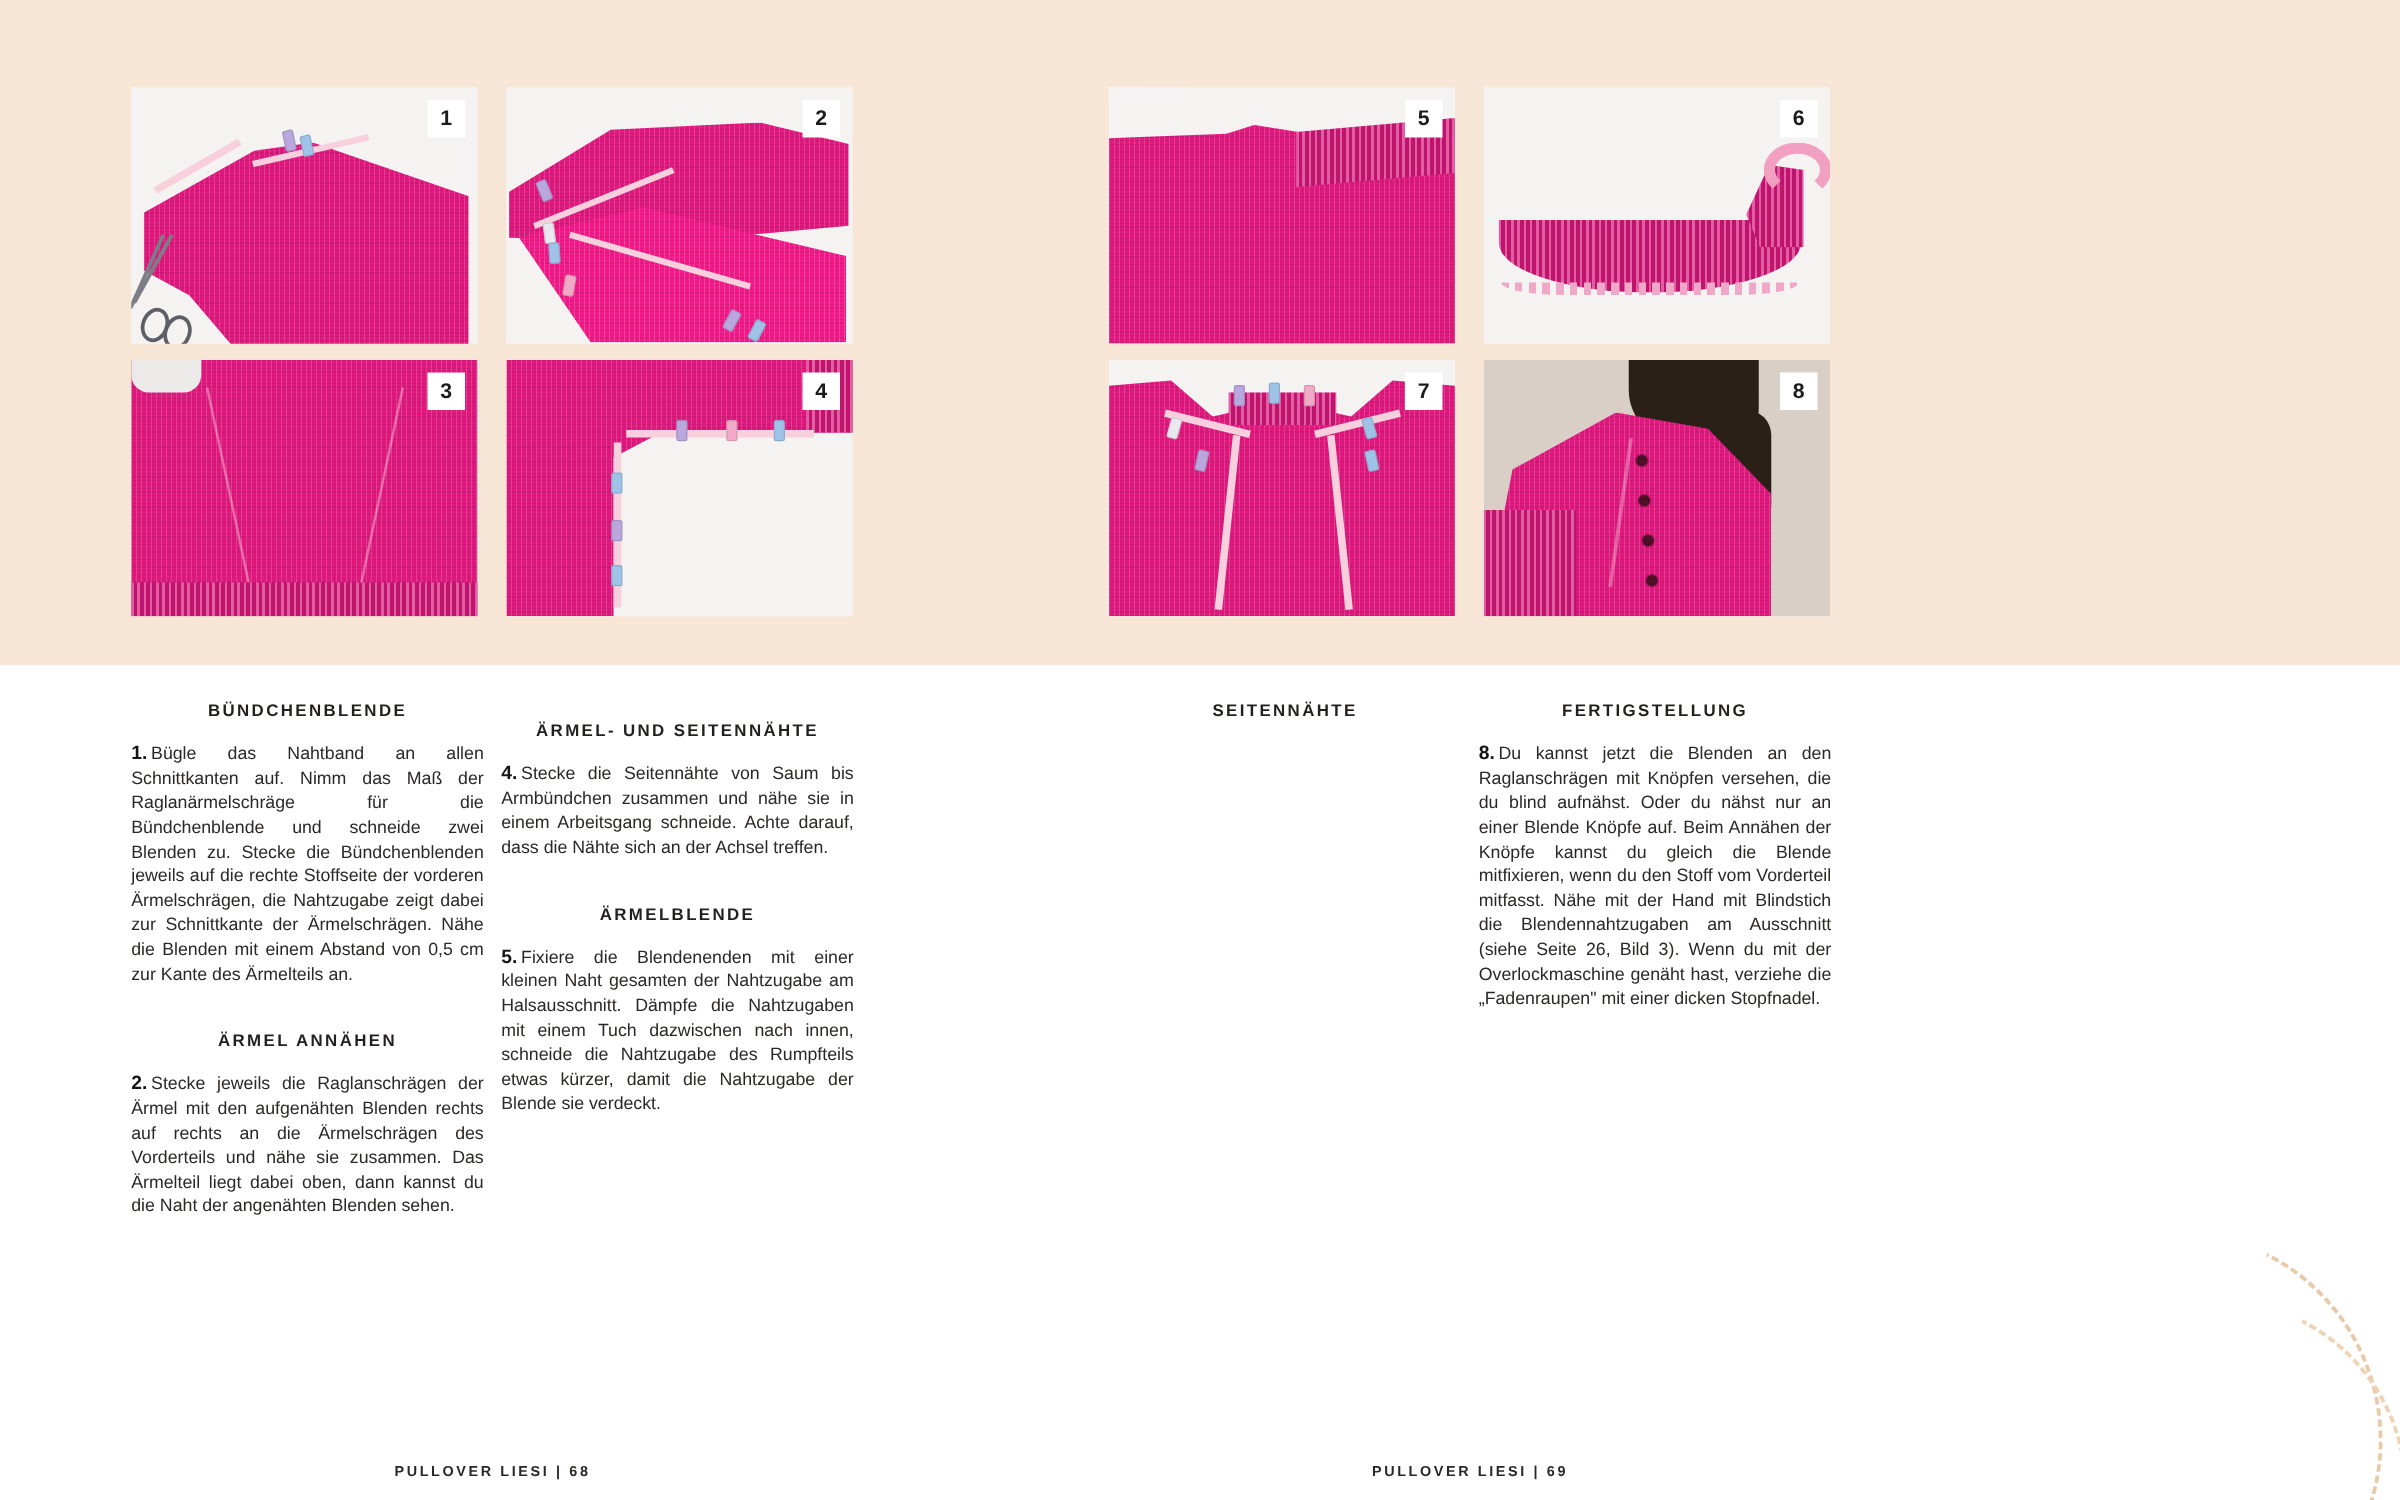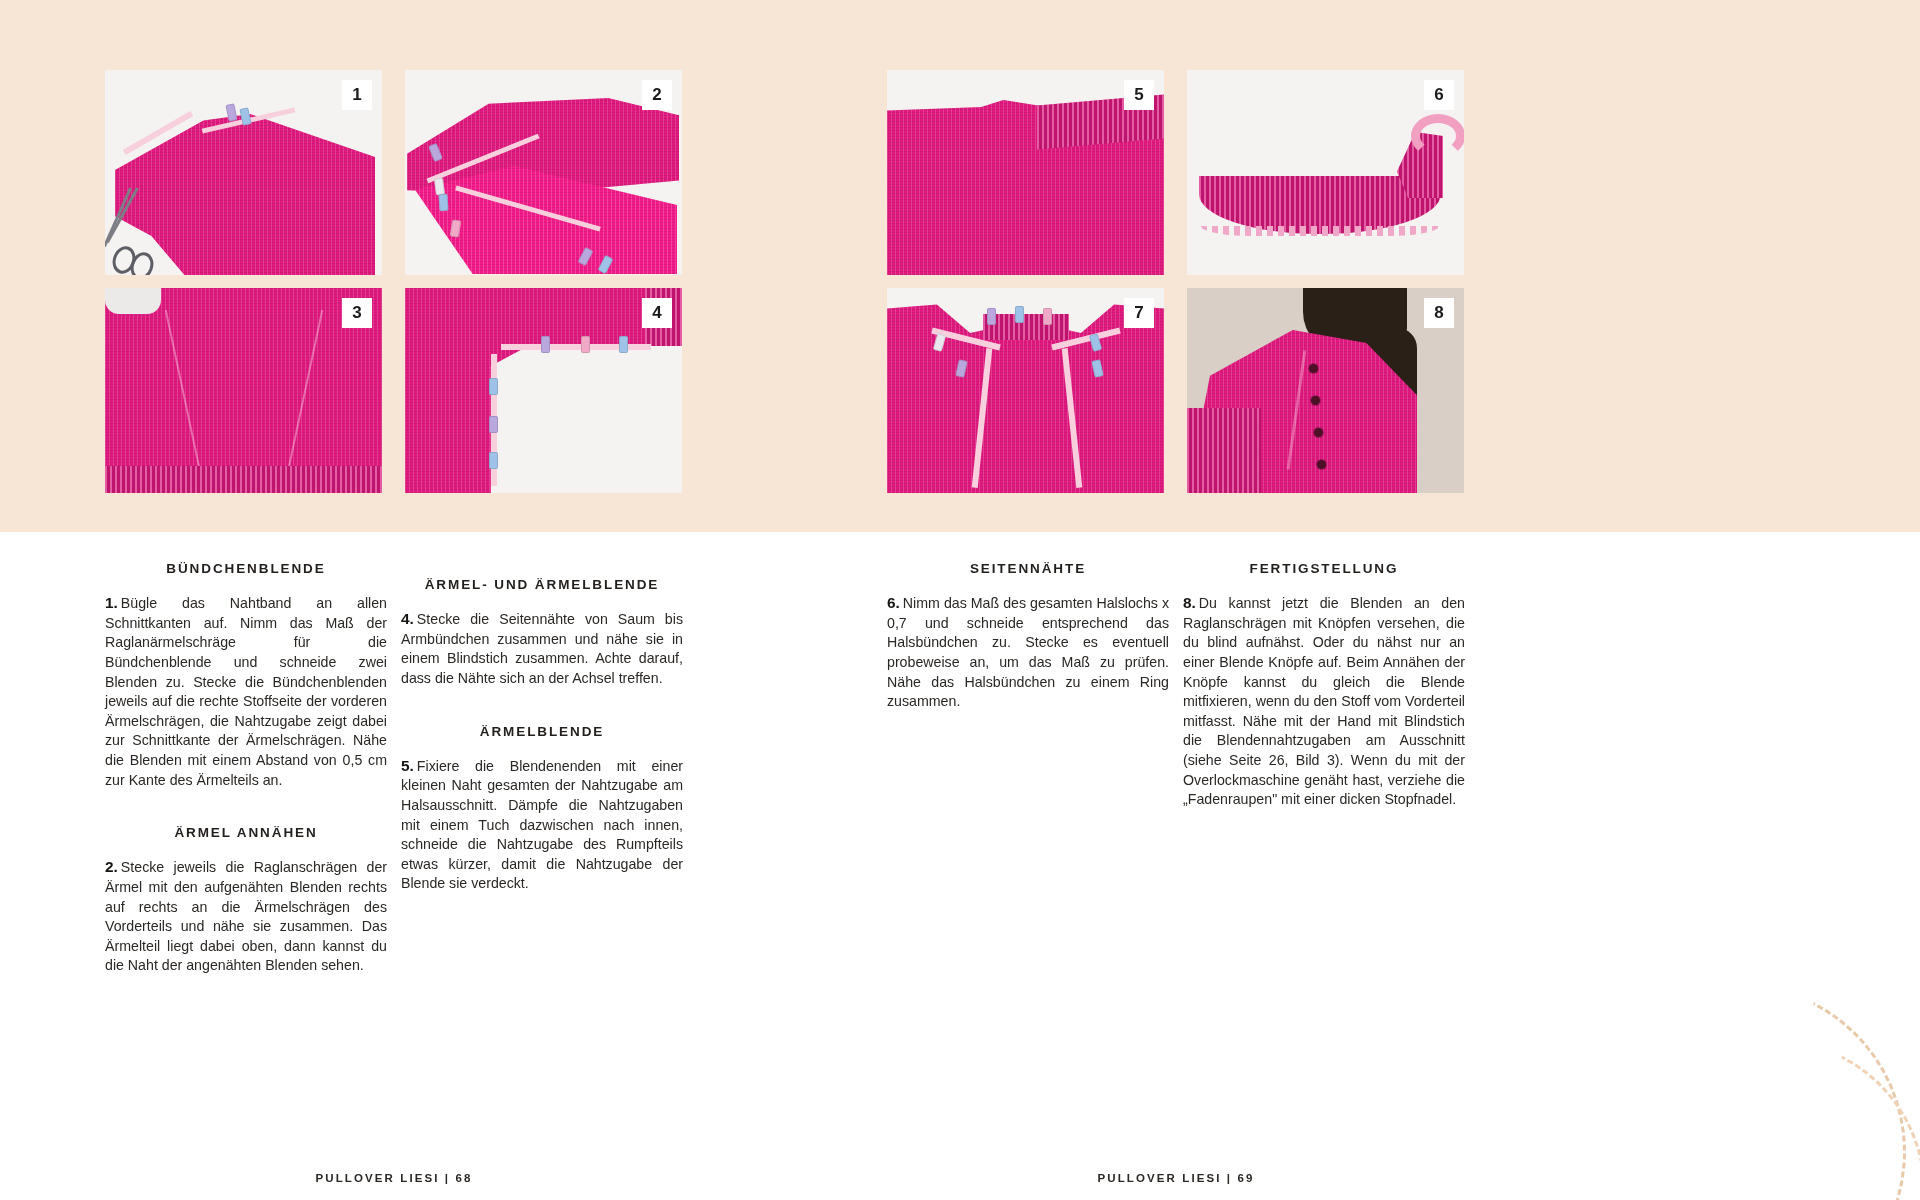--- a/index.html
+++ b/index.html
@@ -400,43 +400,40 @@
     <p class="para">
       <span class="num">2.</span><span>Stecke jeweils die Raglanschrägen der Ärmel mit den aufgenähten Blenden rechts auf rechts an die Ärmelschrägen des Vorderteils und nähe sie zusammen. Das Ärmelteil liegt dabei oben, dann kannst du die Naht der angenähten Blenden sehen.</span>
     </p>
   </div>
 
   <div class="col col-2">
     <div class="spacer-lg"></div>
 
     <div class="spacer-md"></div>
     <h2 class="section-head">
-      <span class="hl">ÄRMEL- UND ÄRMELBLENDE</span>
+      <span class="hl">ÄRMEL- UND SEITENNÄHTE</span>
     </h2>
     <p class="para">
-      <span class="num">4.</span><span>Stecke die Seitennähte von Saum bis Armbündchen zusammen und nähe sie in einem Blindstich zusammen. Achte darauf, dass die Nähte sich an der Achsel treffen.</span>
+      <span class="num">4.</span><span>Stecke die Seitennähte von Saum bis Armbündchen zusammen und nähe sie in einem Arbeitsgang schneide. Achte darauf, dass die Nähte sich an der Achsel treffen.</span>
     </p>
 
     <div class="spacer-md"></div>
     <h2 class="section-head">
       <span class="hl">ÄRMELBLENDE</span>
     </h2>
     <p class="para">
       <span class="num">5.</span><span>Fixiere die Blendenenden mit einer kleinen Naht gesamten der Nahtzugabe am Halsausschnitt. Dämpfe die Nahtzugaben mit einem Tuch dazwischen nach innen, schneide die Nahtzugabe des Rumpfteils etwas kürzer, damit die Nahtzugabe der Blende sie verdeckt.</span>
     </p>
   </div>
 
   <div class="col col-3">
     <div class="spacer-lg"></div>
     <h2 class="section-head">
       <span class="hl">SEITENNÄHTE</span>
     </h2>
-    <p class="para">
-      <span class="num">6.</span><span>Nimm das Maß des gesamten Halslochs x 0,7 und schneide entsprechend das Halsbündchen zu. Stecke es eventuell probeweise an, um das Maß zu prüfen. Nähe das Halsbündchen zu einem Ring zusammen.</span>
-    </p>
   </div>
 
   <div class="col col-4">
     <div class="spacer-lg"></div>
     <h2 class="section-head">
       <span class="hl">FERTIGSTELLUNG</span>
     </h2>
     <p class="para">
       <span class="num">8.</span><span>Du kannst jetzt die Blenden an den Raglanschrägen mit Knöpfen versehen, die du blind aufnähst. Oder du nähst nur an einer Blende Knöpfe auf. Beim Annähen der Knöpfe kannst du gleich die Blende mitfixieren, wenn du den Stoff vom Vorderteil mitfasst. Nähe mit der Hand mit Blindstich die Blendennahtzugaben am Ausschnitt (siehe Seite 26, Bild 3). Wenn du mit der Overlockmaschine genäht hast, verziehe die „Fadenraupen" mit einer dicken Stopfnadel.</span>
     </p>

